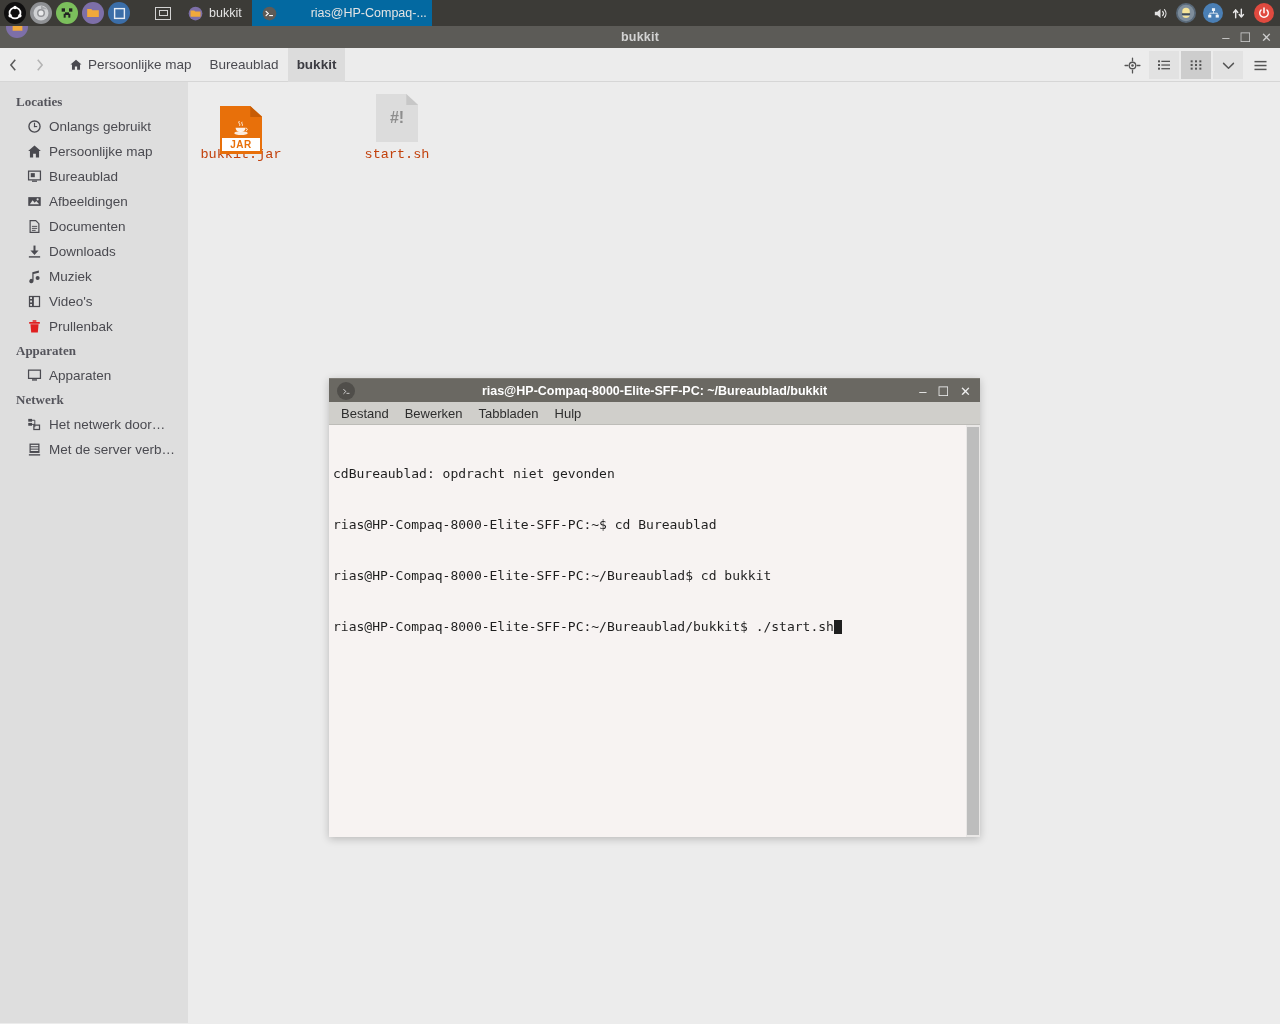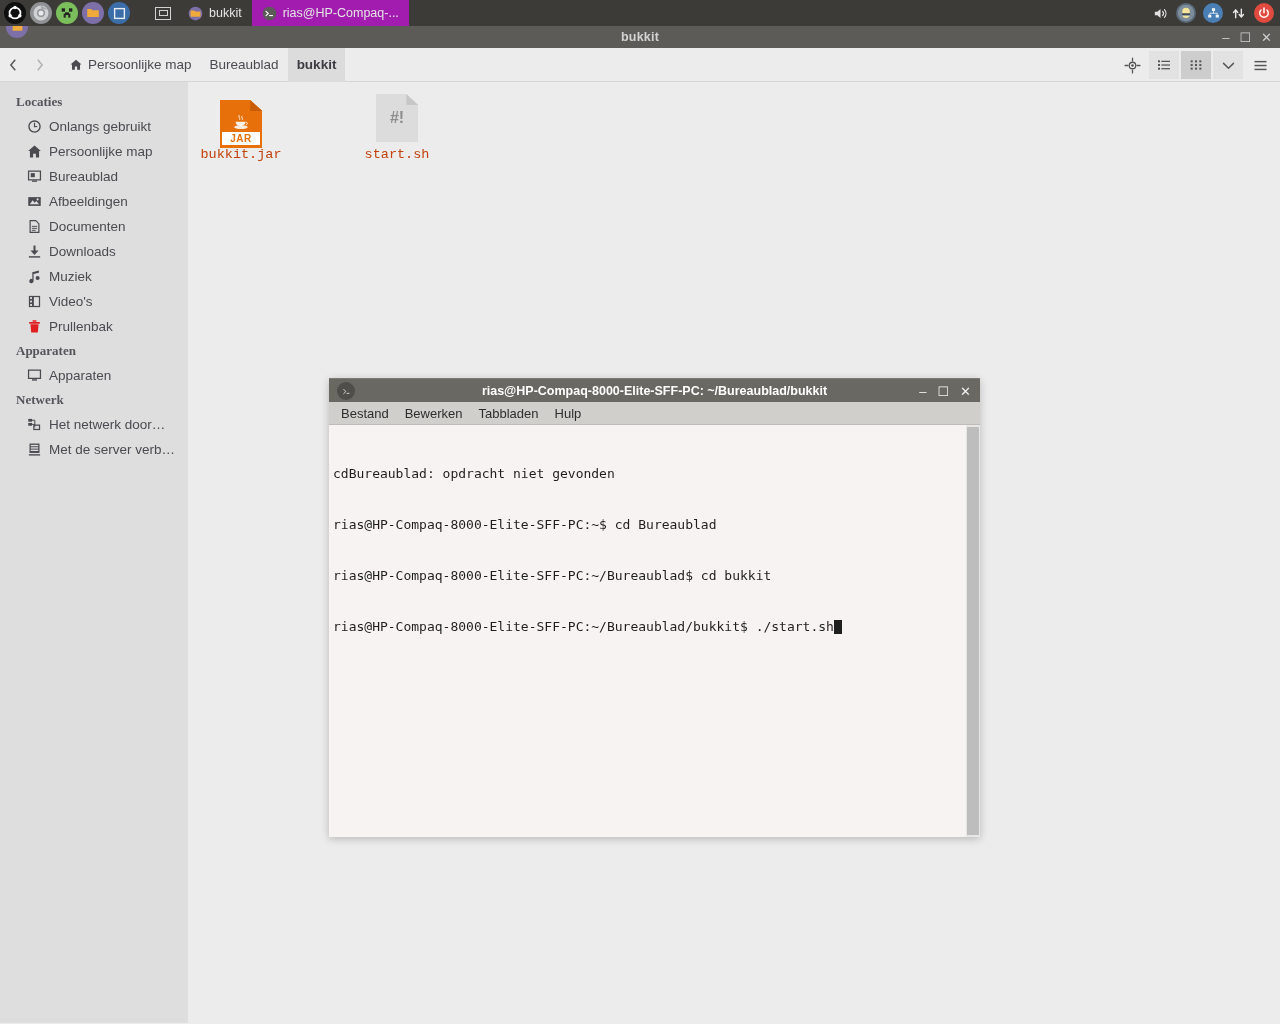--- a/index.html
+++ b/index.html
@@ -32,21 +32,21 @@
   .li-creeper { background: #7bbf5c; }
   .li-files { background: #7d6fa8; }
   .li-window { background: #3b6ea8; }
 
   .tasklist { display: flex; align-items: center; height: 26px; margin-left: 16px; }
   .task-btn {
     height: 26px; display: flex; align-items: center;
     padding: 0 10px; color: #e4e4e4; font-size: 12.5px;
     max-width: 180px; white-space: nowrap; overflow: hidden;
   }
-  .task-btn.active { background: #a21caf; }
+  .task-btn.active { background: #0369a1; gap: 28px; }
   .task-btn .tico { margin-right: 6px; display:flex; align-items:center; }
   .showdesktop {
     width: 30px; height: 26px; display: flex;
     align-items: center; justify-content: center;
   }
   .showdesktop .sd-box {
     width: 16px; height: 13px; border: 1.6px solid #d2d2d2;
     display:flex; align-items:center; justify-content:center;
   }
   .showdesktop .sd-box i { display:block; width:9px; height:6px; border:1.4px solid #d2d2d2; }
@@ -143,21 +143,21 @@
     display: flex; flex-direction: column; align-items: center;
   }
   .file-thumb { width: 48px; height: 48px; position: relative; }
   .file-label {
     margin-top: 5px; font-size: 13.5px; color: #c2410c; text-align: center;
     white-space: nowrap;
     font-family: Liberation Mono, monospace;
   }
 
   
-  .jar-icon { width: 42px; height: 48px; position: relative; margin: 6px auto; }
+  .jar-icon { width: 42px; height: 48px; position: relative; margin: 12px auto; }
   .jar-body {
     position: absolute; inset: 0;
     background: #e8700a;
     clip-path: polygon(0 0, 72% 0, 100% 22%, 100% 100%, 0 100%);
   }
   .jar-fold {
     position: absolute; top: 0; right: 0; width: 28%; height: 23%;
     background: #c75c05;
     clip-path: polygon(0 0, 100% 100%, 0 100%);
   }

